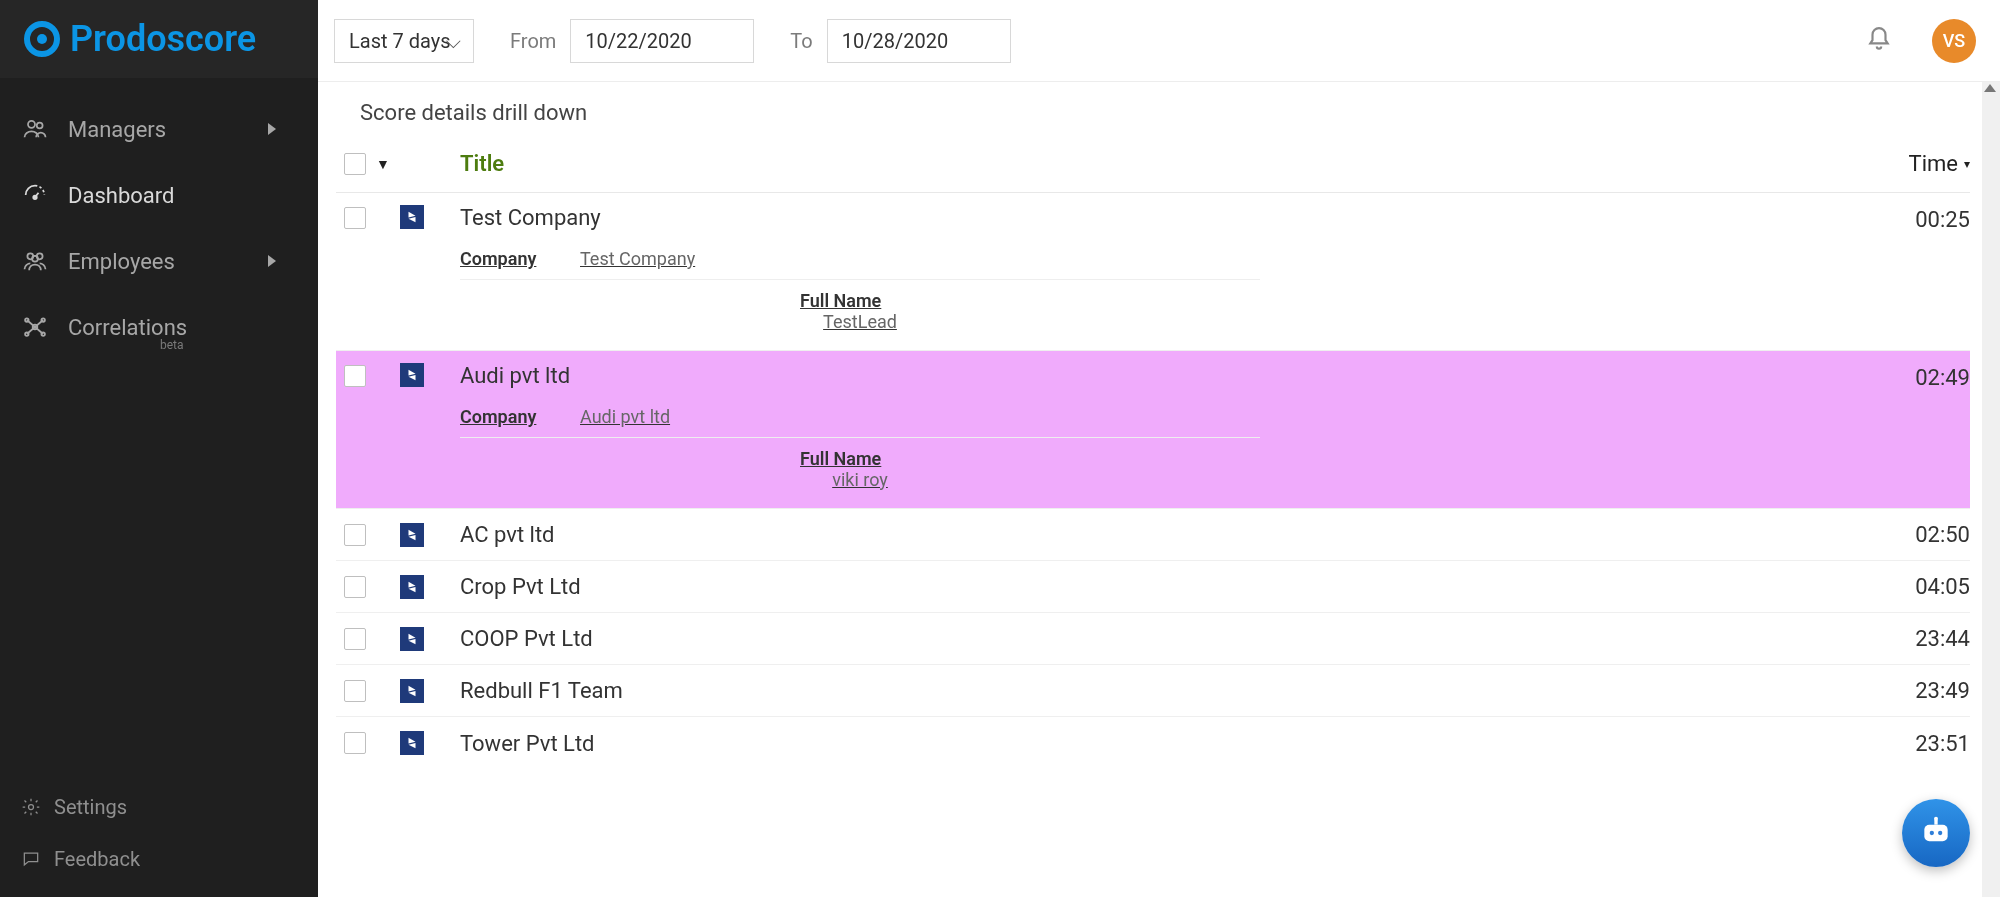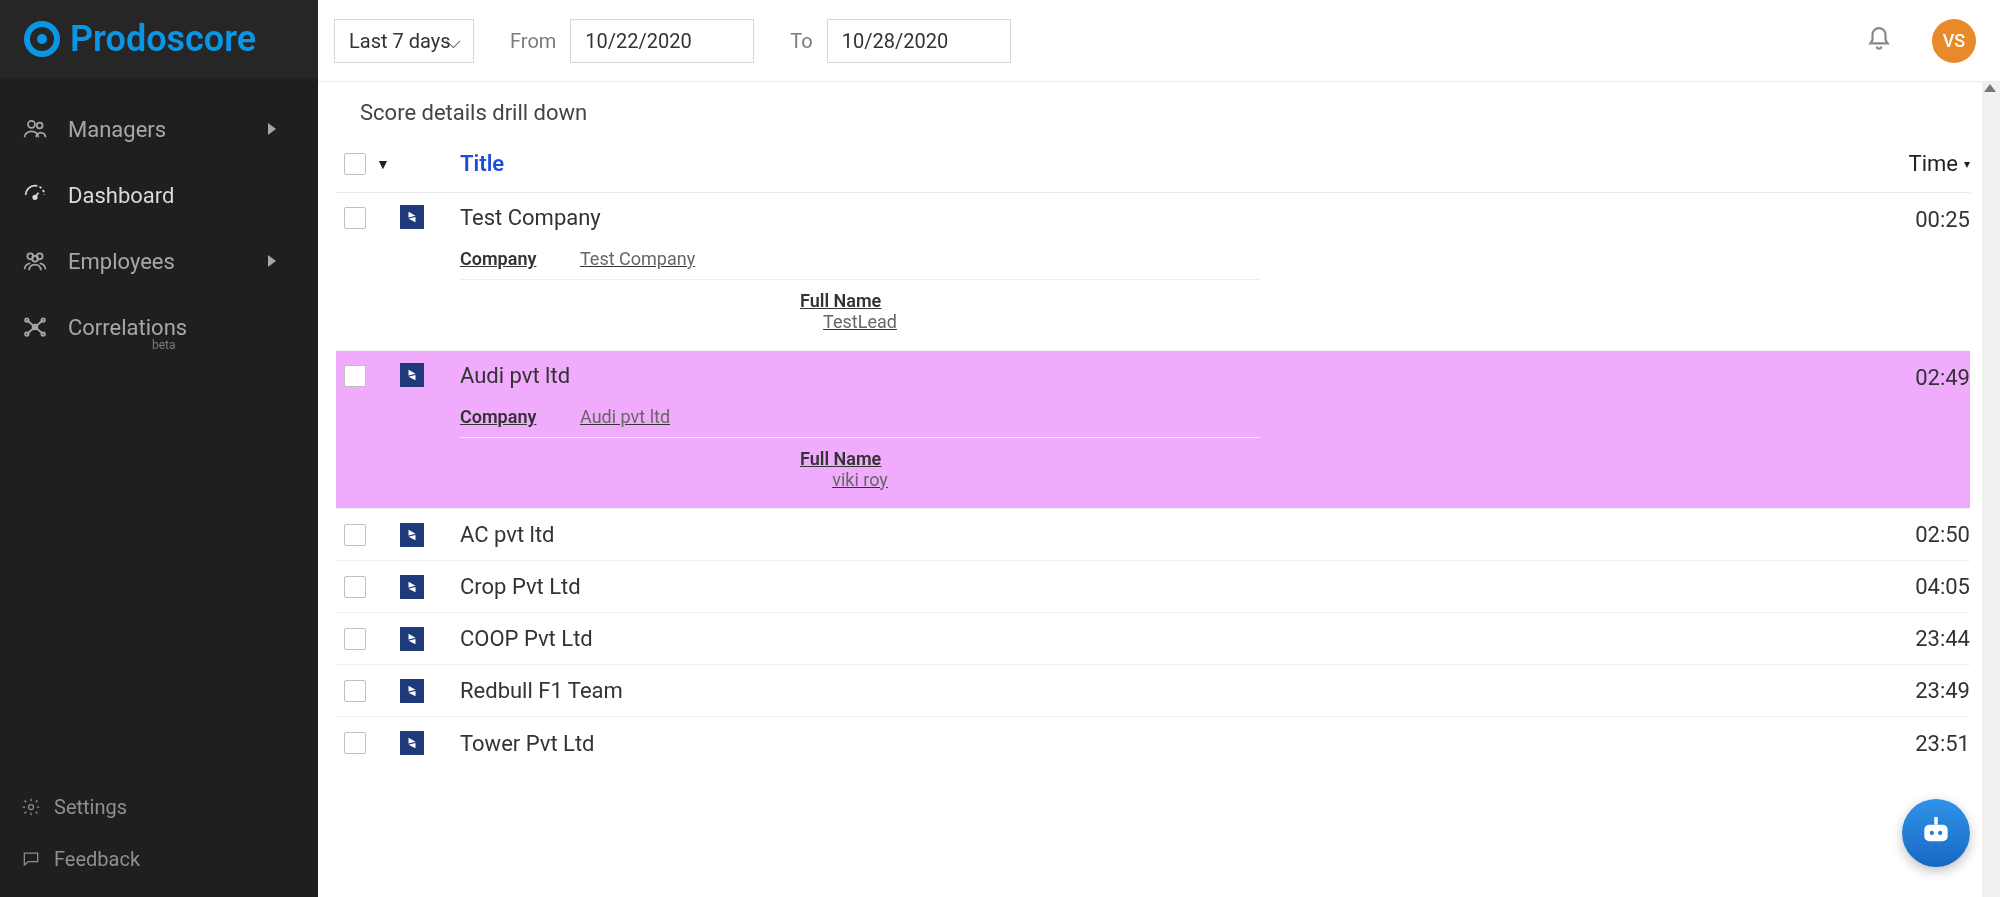--- a/index.html
+++ b/index.html
@@ -47,21 +47,21 @@
   .nav-chevron {
     position: absolute;
     right: 42px;
     width: 0; height: 0;
     border-top: 6px solid transparent;
     border-bottom: 6px solid transparent;
     border-left: 8px solid #a7a7a7;
   }
   .beta-tag {
     position: absolute;
-    left: 152px;
+    left: 160px;
     bottom: 8px;
     font-size: 12px;
     color: #7a7a7a;
   }
   .sidebar-footer { padding-bottom: 12px; }
   .sidebar-footer .nav-item { padding: 14px 20px; color: #8f8f8f; font-size: 20px; gap: 12px; }
   .sidebar-footer .nav-icon { width: 22px; height: 22px; }
 
   
   .main { flex: 1; display: flex; flex-direction: column; position: relative; }
@@ -124,21 +124,21 @@
     border-bottom: 1px solid #e8e8e8;
     padding-left: 8px;
   }
   .col-check { width: 56px; display: flex; align-items: center; }
   .checkbox {
     width: 22px; height: 22px;
     border: 1px solid #bfbfbf; border-radius: 2px; background: #fff;
   }
   .header-caret { font-size: 14px; color: #222; margin-left: 10px; }
   .col-icon { width: 60px; }
-  .col-title { flex: 1; font-size: 22px; font-weight: 600; color: #1d4ed8; }
+  .col-title { flex: 1; font-size: 22px; font-weight: 600; color: #4d7c0f; }
   .col-time { width: 120px; text-align: right; font-size: 22px; font-weight: 400; display: flex; align-items: center; justify-content: flex-end; gap: 6px; }
   .sort-caret { font-size: 12px; }
 
   
   .row {
     display: flex; align-items: center;
     min-height: 52px;
     border-bottom: 1px solid #efefef;
     padding: 4px 0 4px 8px;
   }

